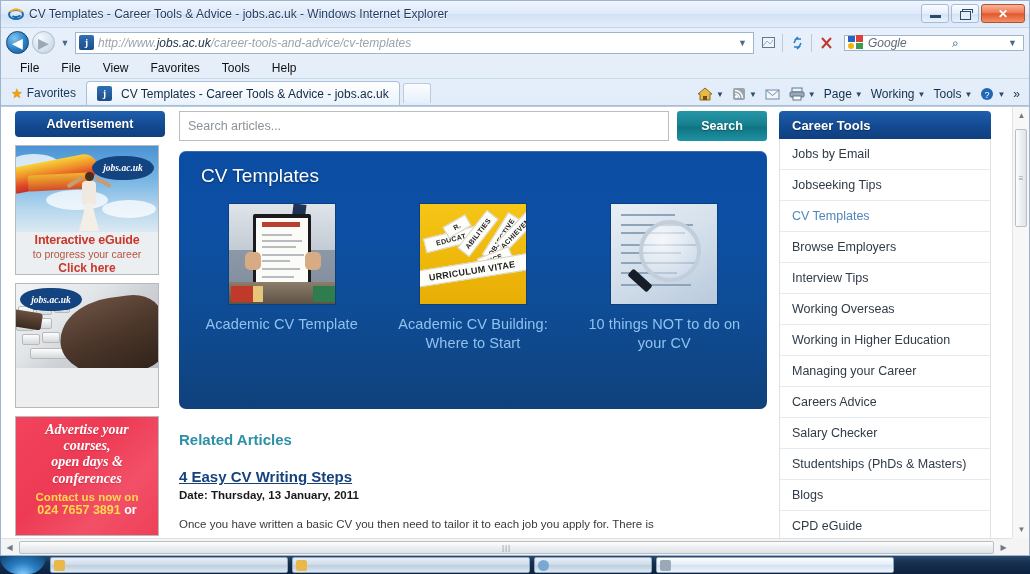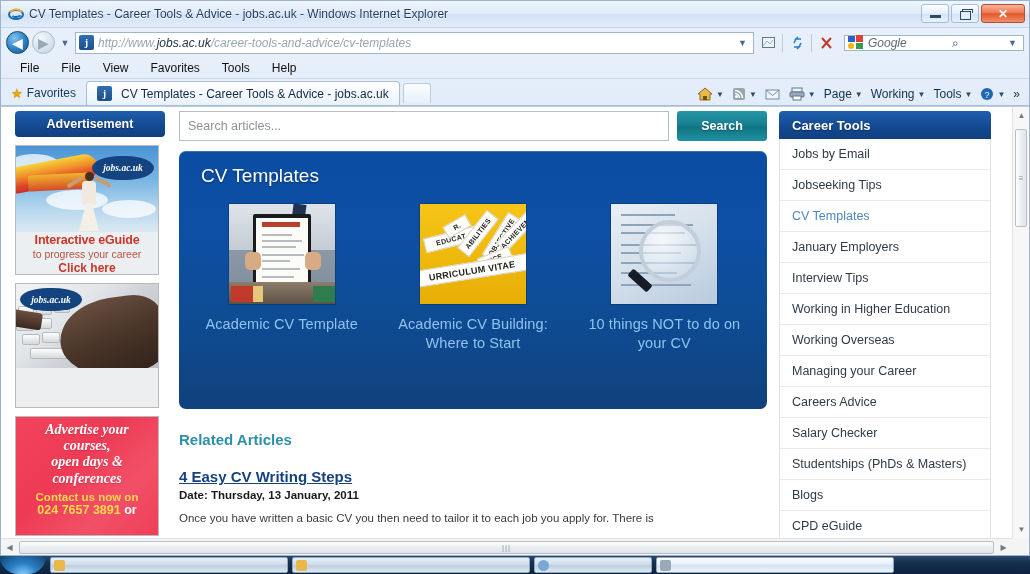--- a/index.html
+++ b/index.html
@@ -269,21 +269,21 @@
   .t3 .tline { position:absolute; height:2px; background:#8ea4bb; }
   .t3 .lens { position:absolute; left:28px; top:16px; width:62px; height:62px; border-radius:50%;
     border:4px solid #c2ced9; background: radial-gradient(circle at 35% 30%, rgba(255,255,255,.75), rgba(190,210,230,.35)); }
   .t3 .handle { position:absolute; left:16px; top:72px; width:26px; height:9px; background:#141d28;
     transform: rotate(42deg); border-radius:2px; }
 
   .related-h { margin-top: 22px; font-size: 15px; font-weight: bold; color: #2d8fa8; }
   .article { margin-top: 20px; }
   .article a { font-size: 15px; font-weight: bold; color: #16427c; text-decoration: underline; }
   .article .date { font-size: 11.5px; font-weight: bold; color: #1a1a1a; margin-top: 4px; }
-  .article .body { font-size: 11.5px; color: #3a3a3a; margin-top: 10px; line-height: 1.35; }
+  .article .body { font-size: 11.5px; color: #3a3a3a; margin-top: 16px; line-height: 1.35; }
 
   
   #toolcol { position: absolute; left: 778px; top: 4px; width: 212px; }
   .tool-header {
     height: 28px; border-radius: 4px 4px 0 0;
     background: linear-gradient(to bottom,#1f5fad 0%, #134a91 55%, #0f3f80 100%);
     color: #fff; font-weight: bold; font-size: 13px;
     display: flex; align-items: center; padding-left: 13px;
     text-shadow: 0 1px 1px rgba(0,0,0,.4);
   }
@@ -624,24 +624,24 @@
           <div class="body">Once you have written a basic CV you then need to tailor it to each job you apply for. There is</div>
         </div>
       </div>
 
       <div id="toolcol">
         <div class="tool-header">Career Tools</div>
         <div class="tool-list">
           <div class="tool-item">Jobs by Email</div>
           <div class="tool-item">Jobseeking Tips</div>
           <div class="tool-item active">CV Templates</div>
-          <div class="tool-item">January Employers</div>
+          <div class="tool-item">Browse Employers</div>
           <div class="tool-item">Interview Tips</div>
+          <div class="tool-item">Working Overseas</div>
           <div class="tool-item">Working in Higher Education</div>
-          <div class="tool-item">Working Overseas</div>
           <div class="tool-item">Managing your Career</div>
           <div class="tool-item">Careers Advice</div>
           <div class="tool-item">Salary Checker</div>
           <div class="tool-item">Studentships (PhDs &amp; Masters)</div>
           <div class="tool-item">Blogs</div>
           <div class="tool-item">CPD eGuide</div>
         </div>
       </div>
 
     </div>

